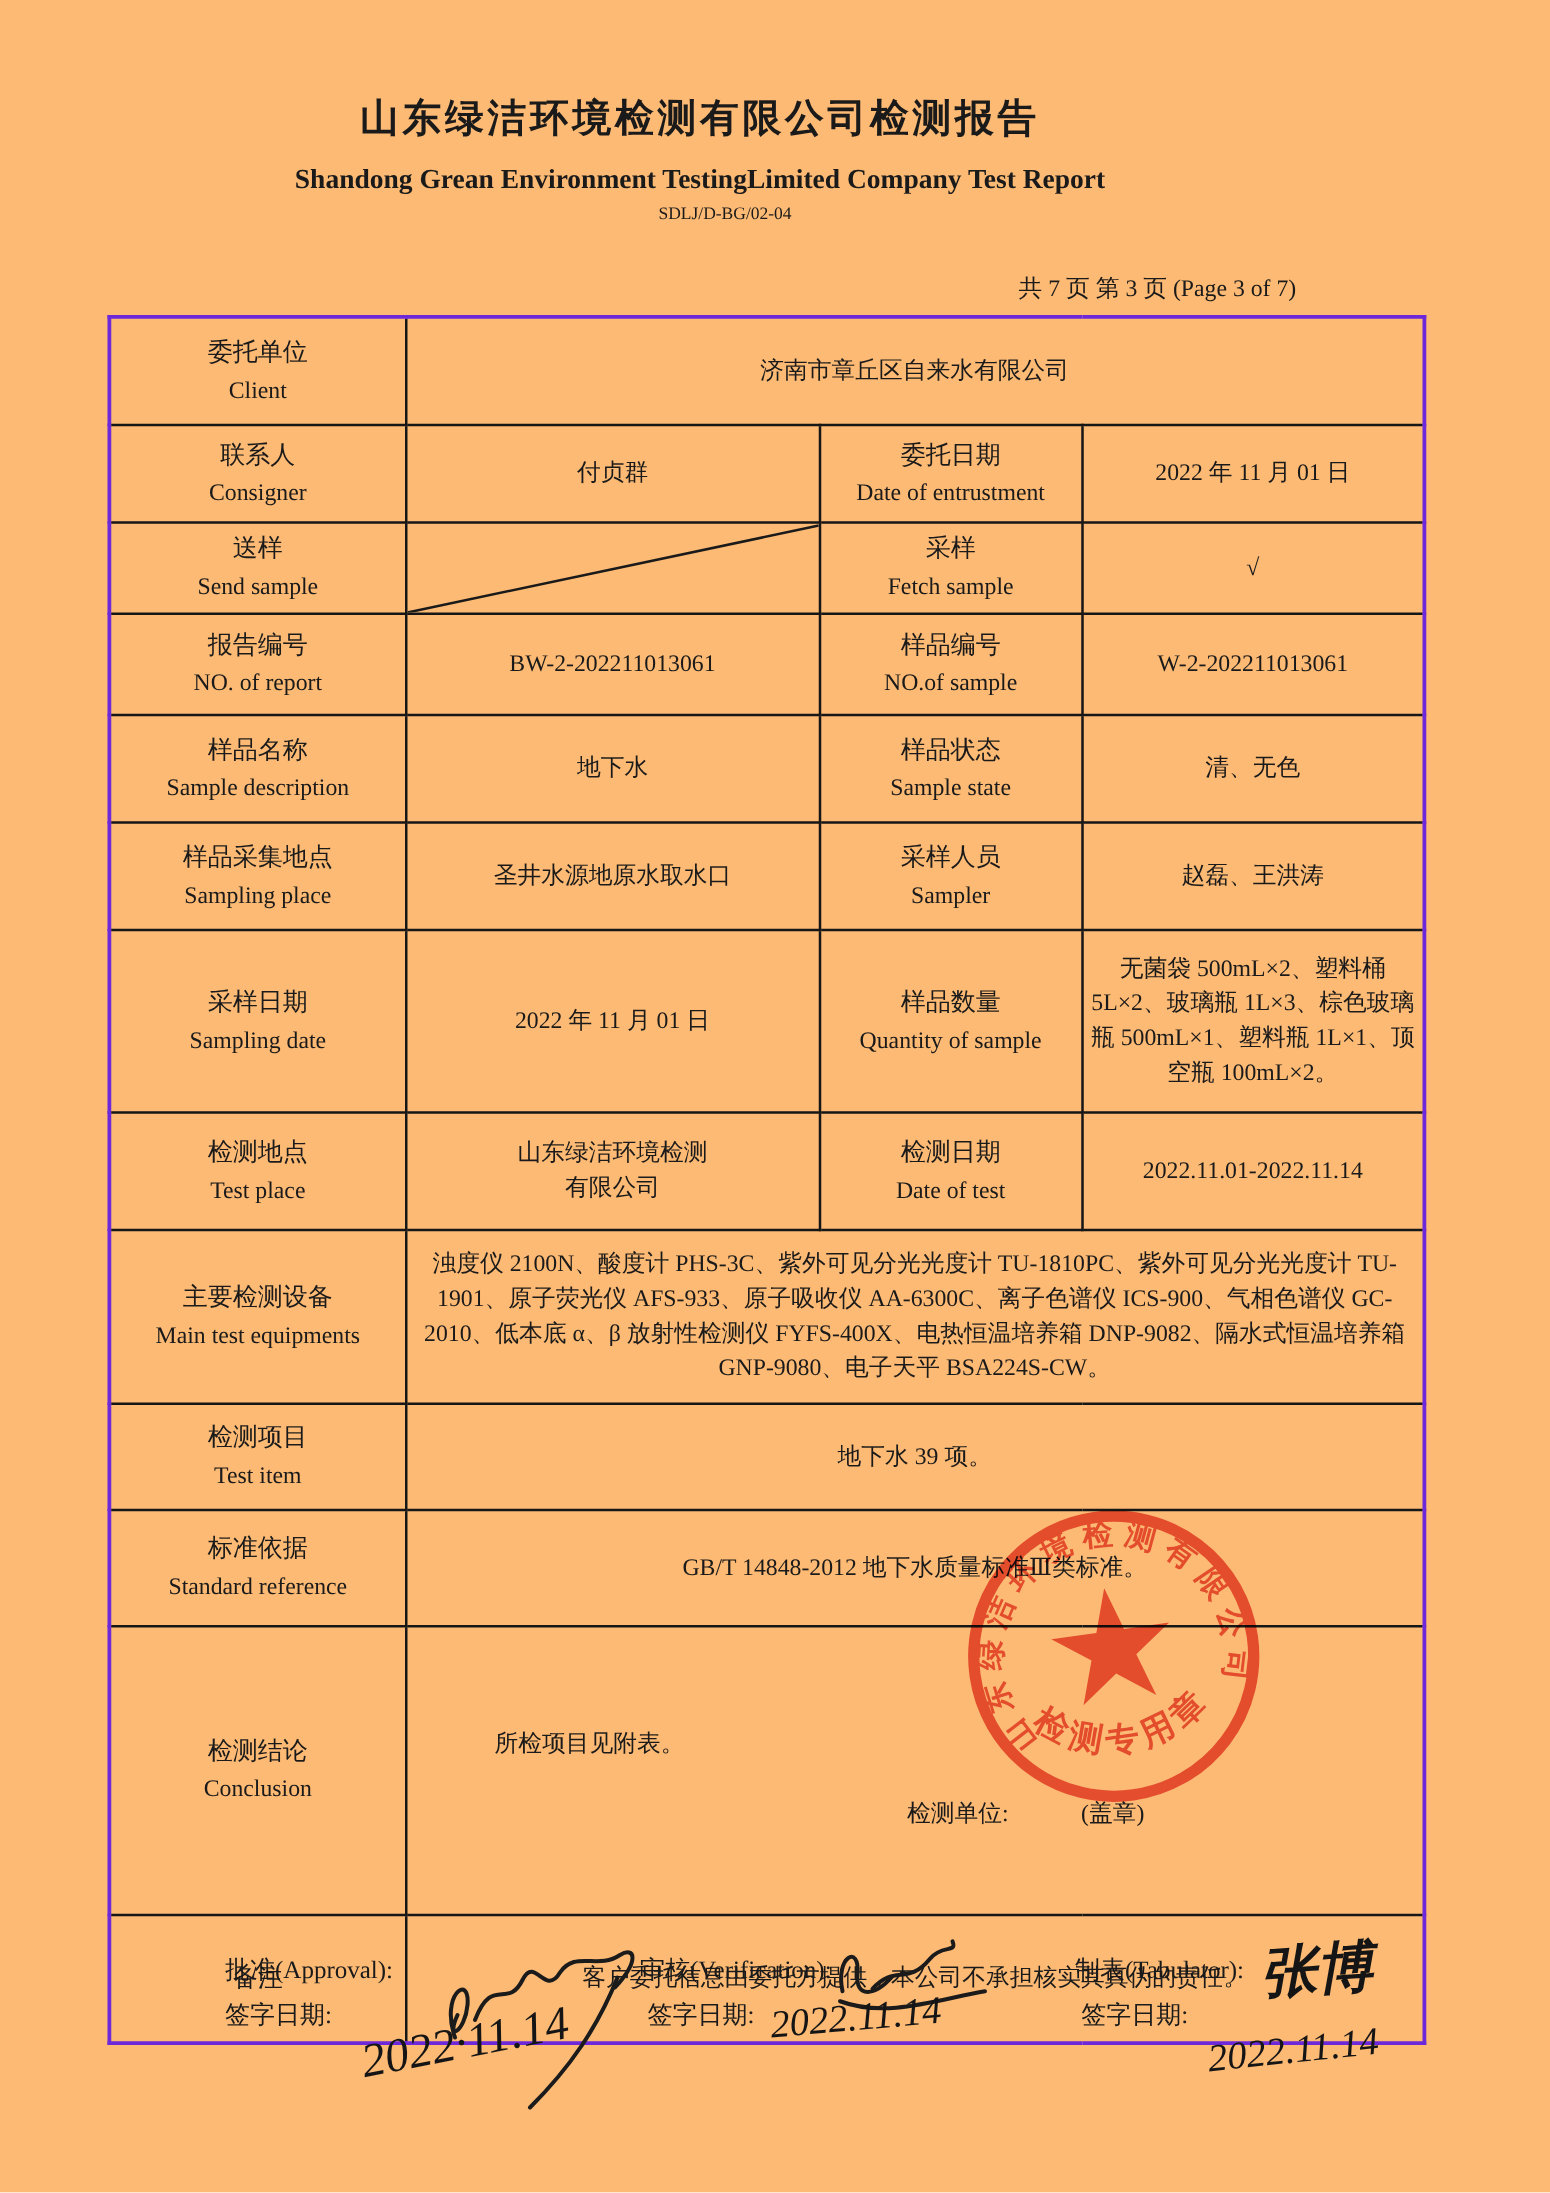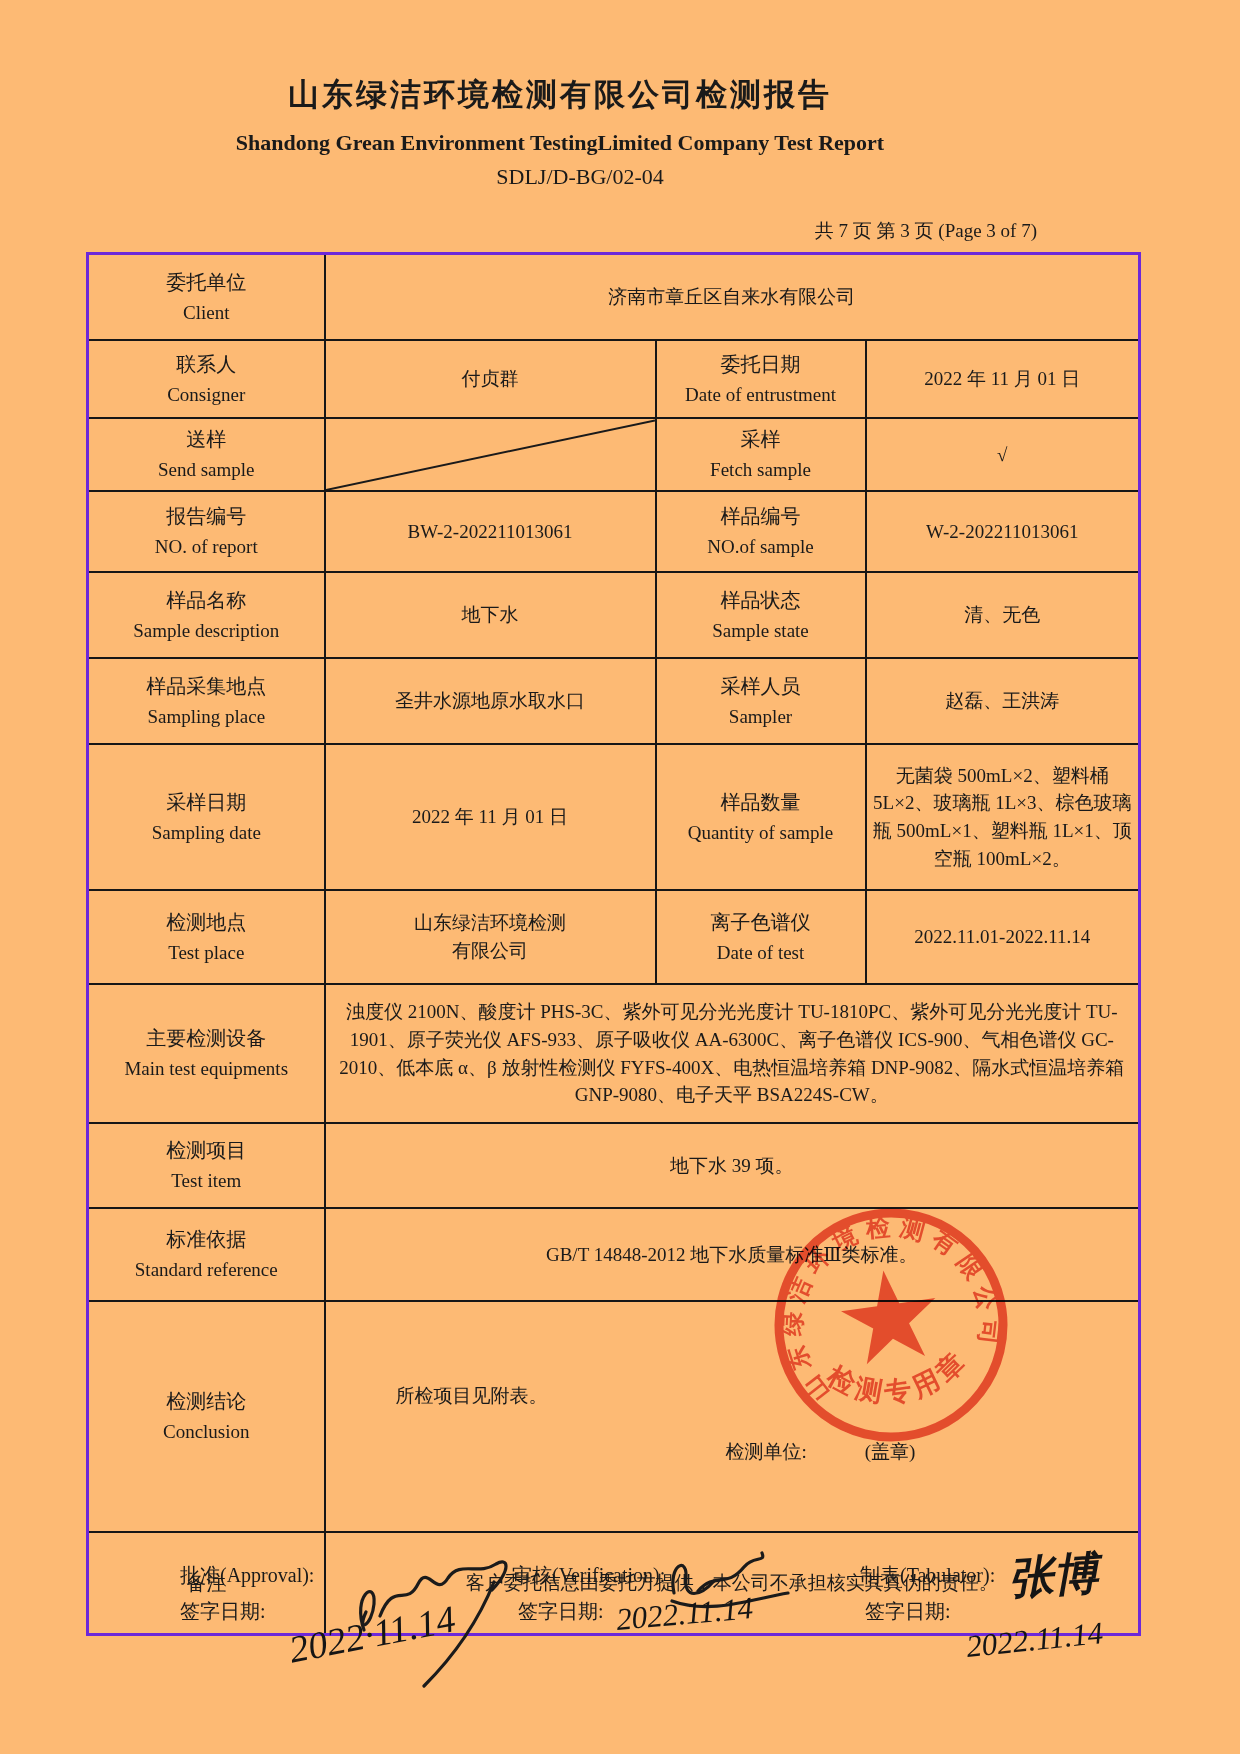--- a/index.html
+++ b/index.html
@@ -4,21 +4,21 @@
 <style>
   html,body{margin:0;padding:0;background:#ffffff;}
   .page{
     position:relative;width:1240px;height:1754px;background:#fdba74;
     font-family:"Liberation Serif","DejaVu Serif",serif;color:#1a1a1a;overflow:hidden;
   }
   
   .hdr{position:absolute;left:0;top:74px;width:1120px;text-align:center;}
   .title-cn{font-size:31px;font-weight:bold;letter-spacing:3px;}
   .title-en{font-size:22px;font-weight:bold;margin-top:14px;}
-  .doc-code{font-size:22px;margin-top:8px;padding-left:40px;}
+  .doc-code{font-size:14px;margin-top:8px;padding-left:40px;}
   .page-info{position:absolute;left:86px;top:218px;width:951px;text-align:right;font-size:19px;}
   
   .rpt{position:absolute;left:86px;top:252px;border-collapse:collapse;table-layout:fixed;
        width:1052px;border:3px solid #6d28d9;}
   .rpt td{border:2px solid #161616;vertical-align:middle;text-align:center;padding:2px 6px;
           font-size:19px;line-height:1.45;}
   .lbl .cn{font-size:20px;}
   .lbl .en{font-size:19px;margin-top:2px;}
   .val{font-size:19px;}
   .pre{white-space:pre-line;}
@@ -155,21 +155,21 @@
     </tr>
 
     <tr class="r8">
       <td class="lbl">
         <div class="cn">检测地点</div>
         <div class="en">Test place</div>
       </td>
       <td class="val pre">山东绿洁环境检测
 有限公司</td>
       <td class="lbl">
-        <div class="cn">离子色谱仪</div>
+        <div class="cn">检测日期</div>
         <div class="en">Date of test</div>
       </td>
       <td class="val">2022.11.01-2022.11.14</td>
     </tr>
 
     <tr class="r9">
       <td class="lbl">
         <div class="cn">主要检测设备</div>
         <div class="en">Main test equipments</div>
       </td>

